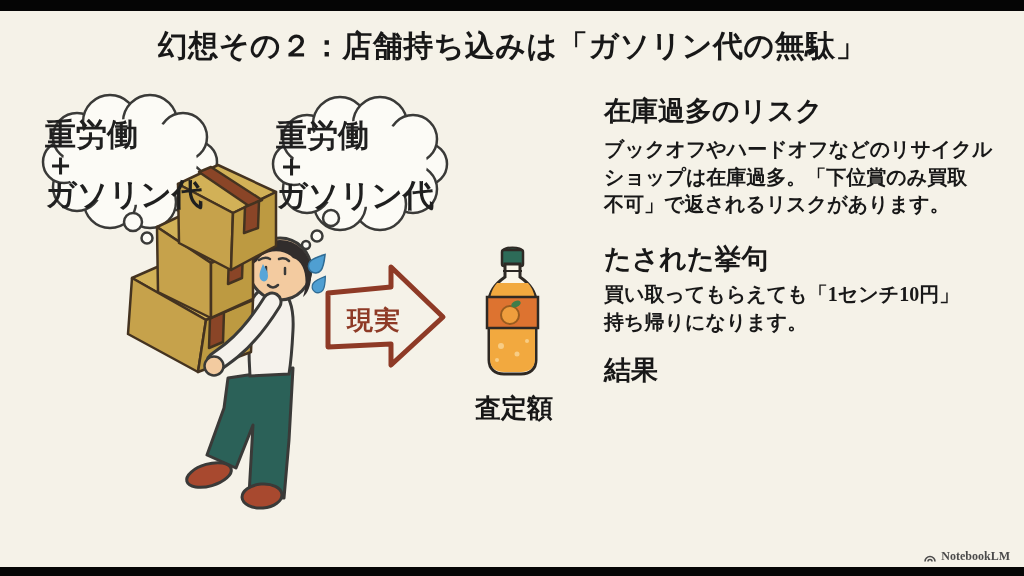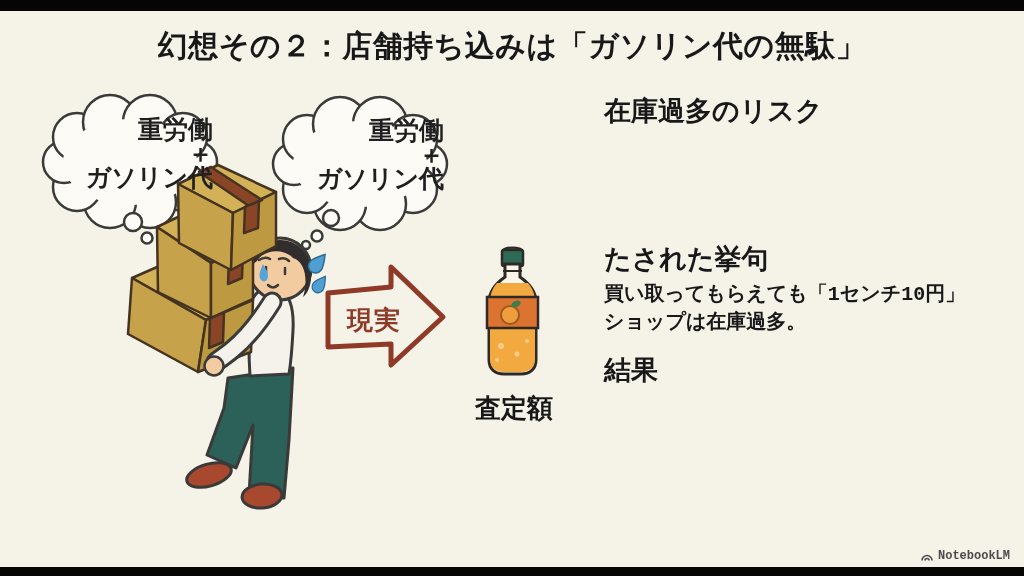--- a/index.html
+++ b/index.html
@@ -1,36 +1,36 @@
 <!DOCTYPE html>
 <html><head>
 <meta charset="utf-8">
 <style>
   html,body{margin:0;padding:0;background:#000;}
   .stage{
     position:relative;width:1024px;height:576px;overflow:hidden;
     background:#fca5a5;
-    font-family:Liberation Mono, monospace;
+    font-family:Liberation Serif, serif;
   }
   .slide-bg{
     position:absolute;left:0;top:11px;width:1024px;height:556px;
     background:#f5f2e8;
   }
   .bar{position:absolute;left:0;width:1024px;background:#050505;}
   .bar.top{top:0;height:11px;}
   .bar.bottom{bottom:0;height:9px;}
   .abs{position:absolute;}
   .preline{white-space:pre-line;}
   .slide-title{
     left:0;top:26px;width:1024px;text-align:center;
     font-size:30px;font-weight:800;color:#181818;letter-spacing:.5px;
   }
   .bubble-text{
-    text-align:right;font-size:25px;font-weight:800;color:#1f1f1f;
-    line-height:24px;
+    text-align:left;font-size:31px;font-weight:800;color:#1f1f1f;
+    line-height:30px;
   }
   .bubble-text.left{left:45px;top:120px;width:168px;}
   .bubble-text.right{left:276px;top:121px;width:168px;}
   .arrow-label{
     left:342px;top:303px;width:64px;text-align:center;
     font-size:26px;font-weight:800;color:#8e3a26;letter-spacing:1px;
   }
   .bottle-caption{
     left:462px;top:391px;width:104px;text-align:center;
     font-size:26px;font-weight:800;color:#171717;
@@ -178,24 +178,27 @@
 
   <div class="abs bubble-text right preline">重労働
 ＋
 ガソリン代</div>
 
   <div class="abs arrow-label">現実</div>
 
   <div class="abs col sec-head h1">在庫過多のリスク</div>
 
   <div class="abs bottle-caption">査定額</div>
+  <div class="abs col sec-body b1 preline">ブックオフやハードオフなどのリサイクル
+ショップは在庫過多。「下位賞のみ買取
+不可」で返されるリスクがあります。</div>
 
   <div class="abs col sec-head h2">たされた挙句</div>
   <div class="abs col sec-body b2 preline">買い取ってもらえても「1センチ10円」
-ショップは在庫過多。</div>
+持ち帰りになります。</div>
 
   <div class="abs col sec-head h3">結果</div>
 
   <div class="abs footer-badge">
     <svg width="14" height="12" viewBox="0 0 14 12">
       <path d="M2,10.5 A5 5 0 0 1 12,10.5" fill="none" stroke="#4b4b4b" stroke-width="1.6"></path>
       <path d="M5,10.5 A2 2 0 0 1 9,10.5" fill="none" stroke="#4b4b4b" stroke-width="1.6"></path>
     </svg>
     <span>NotebookLM</span>
   </div>

